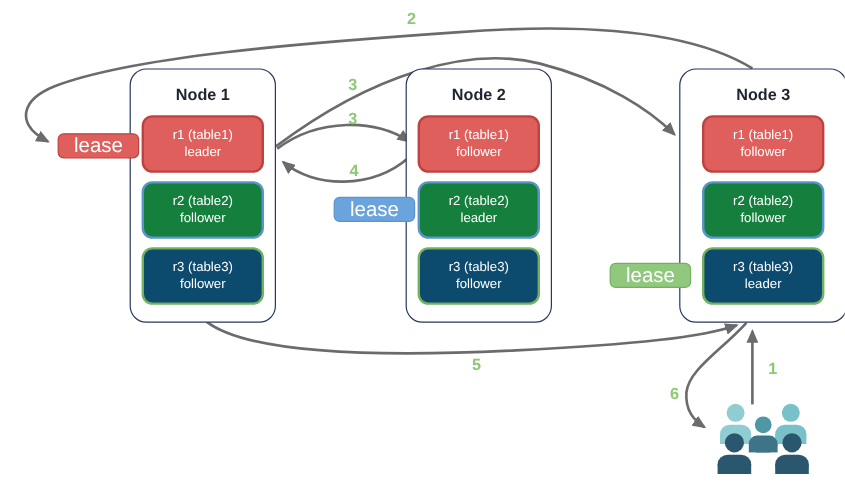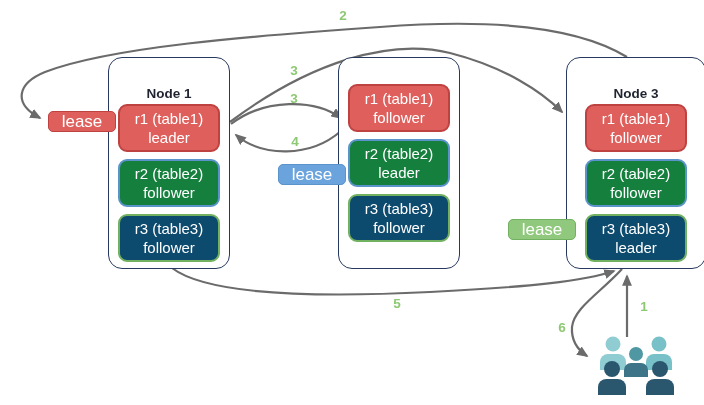--- a/index.html
+++ b/index.html
@@ -5,26 +5,26 @@
   html,body { margin:0; padding:0; background:#fff; }
   .stage {
     position:relative; width:704px; height:405px; background:#ffffff;
     font-family:"Liberation Sans", sans-serif; overflow:hidden;
   }
   .arrows { position:absolute; left:0; top:0; width:704px; height:405px; }
 
   .node {
     position:absolute; top:57px; height:212px; width:122px; box-sizing:border-box;
     background:#ffffff; border:1.6px solid #27395e; border-radius:14px;
-    display:flex; flex-direction:column; align-items:center; padding-top:26px;
+    display:flex; flex-direction:column; align-items:center; padding-top:11px;
   }
   .node-title { font-size:13.5px; font-weight:bold; color:#1f2430; height:27px; line-height:20px; }
   .replica {
     width:102px; height:48px; box-sizing:border-box; border-radius:9px; border:2px solid;
-    color:#fff; font-size:15px; line-height:1.3; text-align:center;
+    color:#fff; font-size:11px; line-height:1.3; text-align:center;
     display:flex; flex-direction:column; justify-content:center; align-items:center;
     margin-bottom:7px; flex:none;
   }
   .replica.red   { background:#de5f5c; border-color:#be4240; }
   .replica.blue  { background:#15803d; border-color:#5b94cb; }
   .replica.green { background:#0c4a6e; border-color:#72b15f; }
 
   .lease {
     position:absolute; width:68px; height:21px; box-sizing:border-box;
     border-radius:5px; border:1.5px solid; color:#fff; font-size:17px;
@@ -72,20 +72,21 @@
       <span>r2 (table2)</span>
       <span>follower</span>
     </div>
     <div class="replica green">
       <span>r3 (table3)</span>
       <span>follower</span>
     </div>
   </div>
 
   <div class="node" style="left:338px;">
+    <div class="node-title">Node 2</div>
     <div class="replica red">
       <span>r1 (table1)</span>
       <span>follower</span>
     </div>
     <div class="replica blue">
       <span>r2 (table2)</span>
       <span>leader</span>
     </div>
     <div class="replica green">
       <span>r3 (table3)</span>

